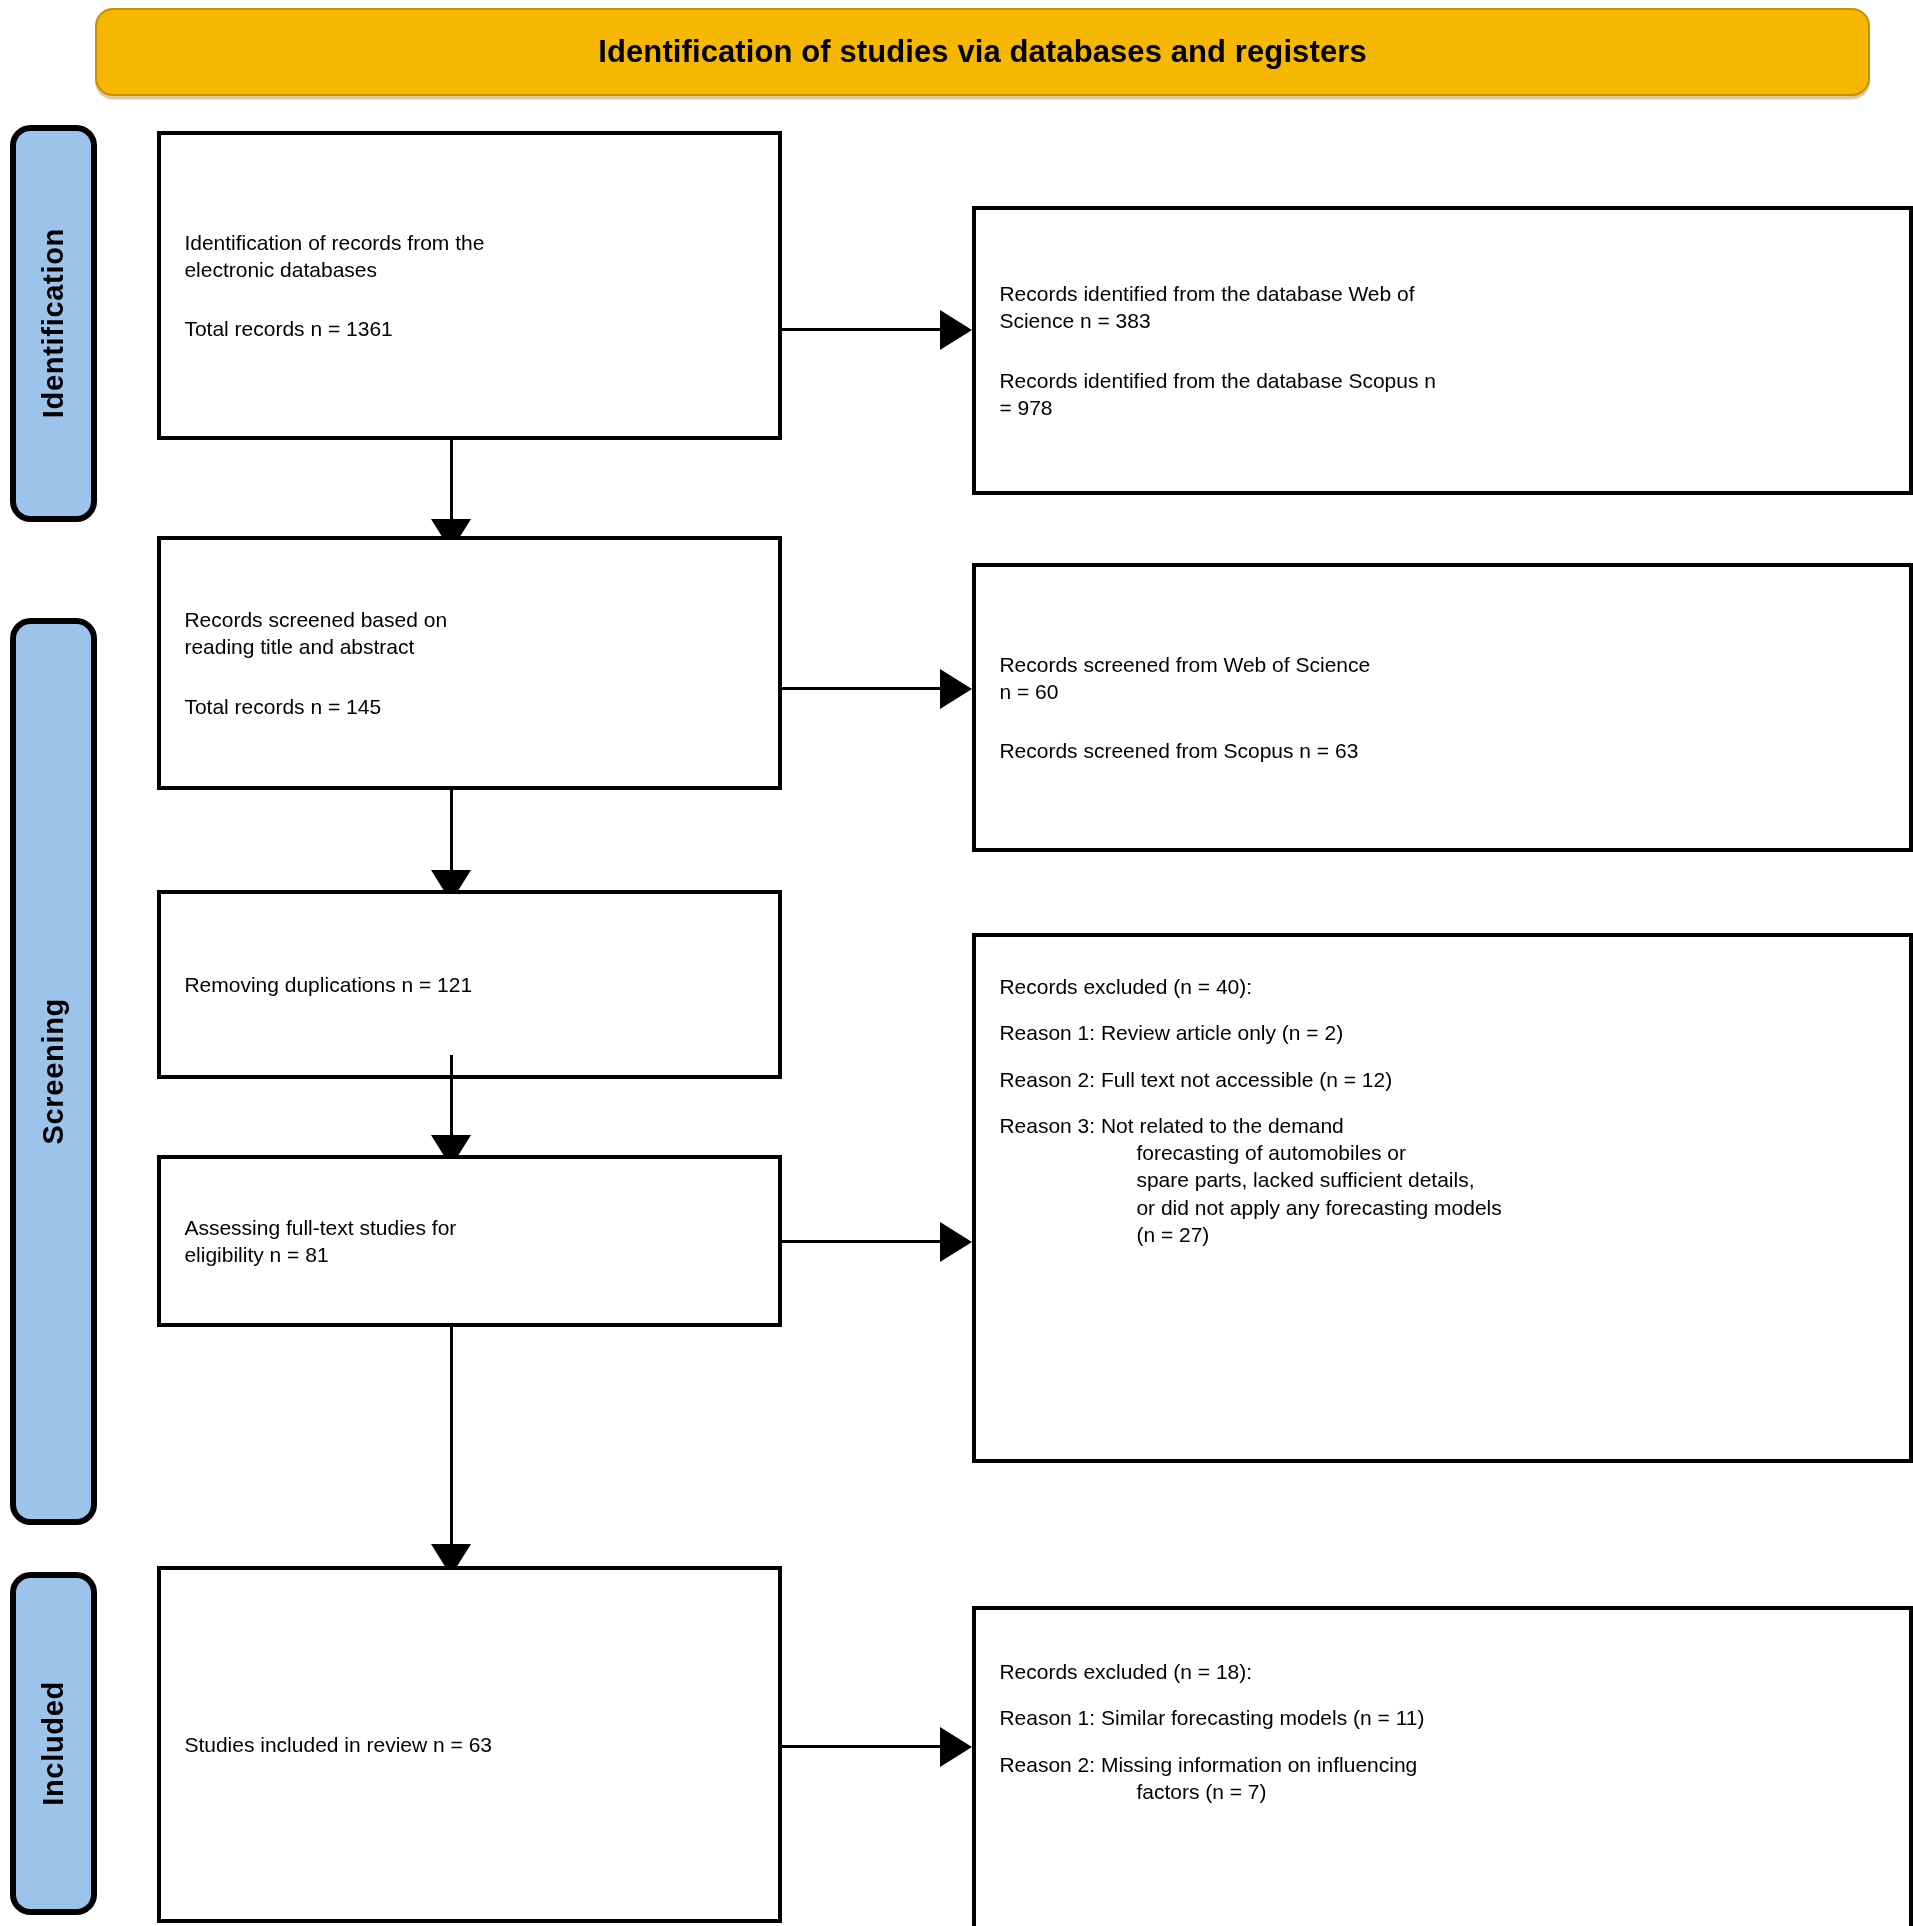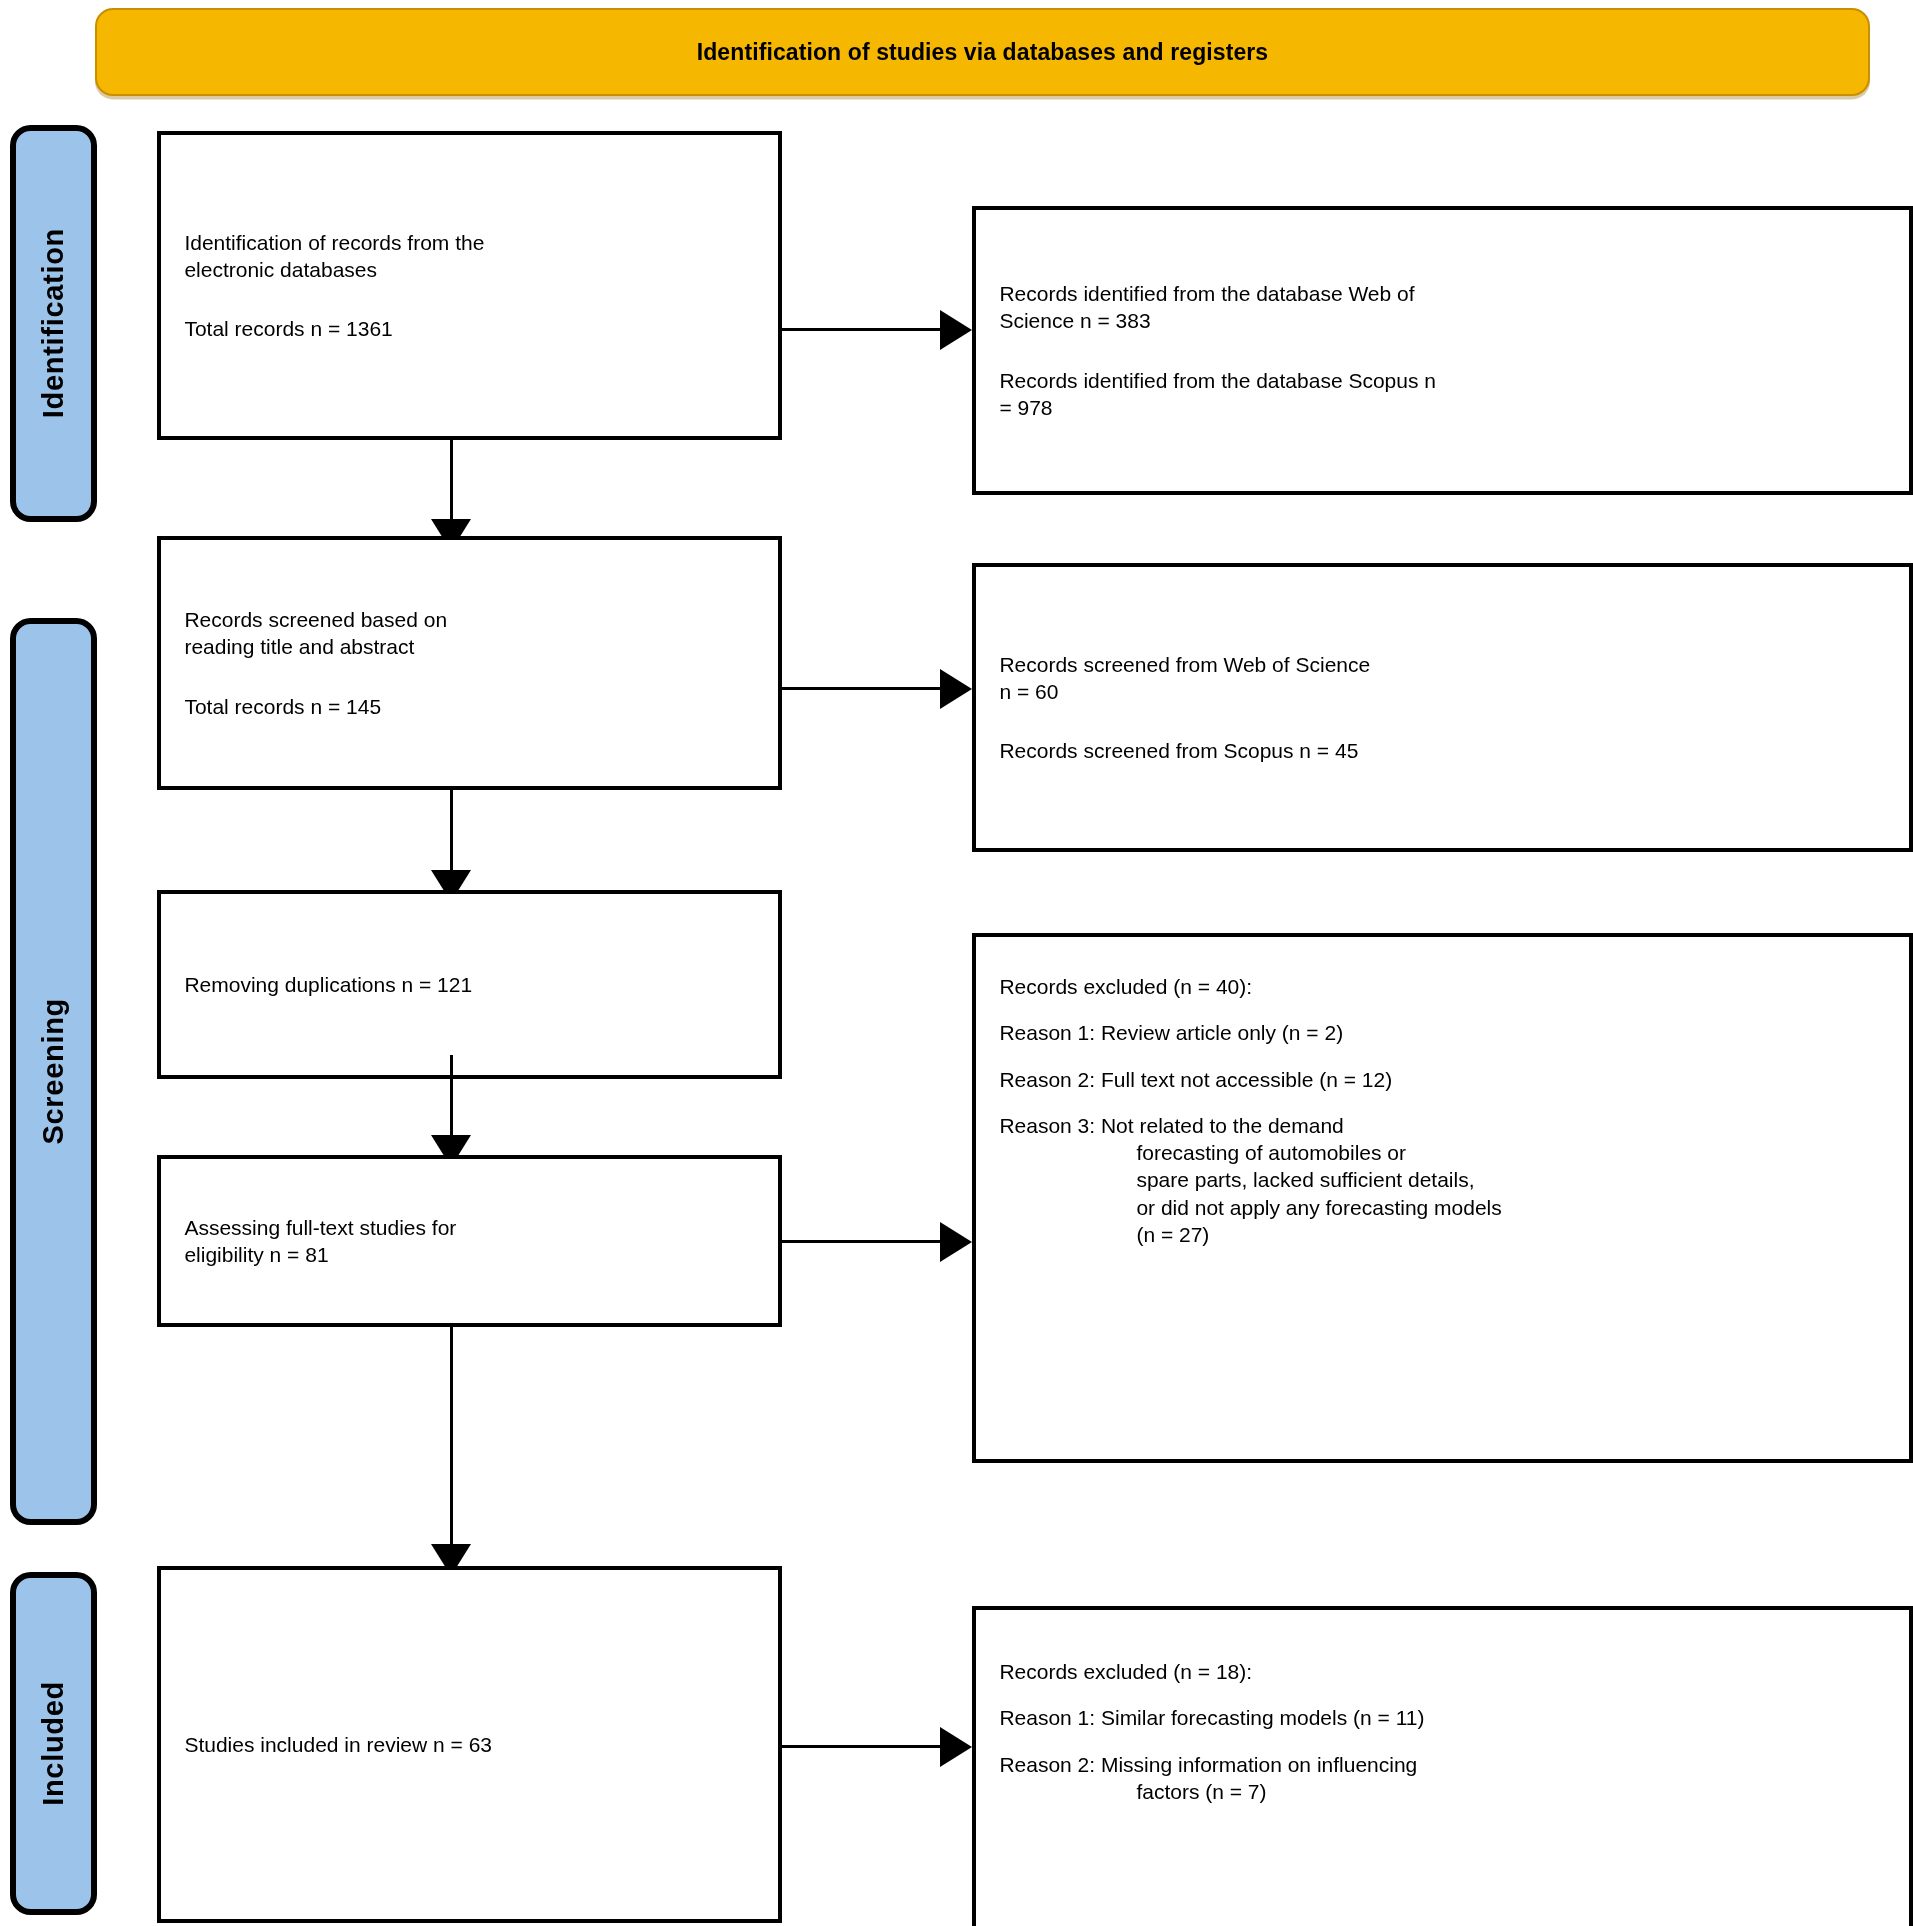--- a/index.html
+++ b/index.html
@@ -12,21 +12,21 @@
     position:absolute;
     box-sizing:border-box;
     background:#F5B700;
     border:2.7px solid #C98F00;
     border-radius:18px;
     box-shadow:0 3.4px 0 0 rgba(150,105,0,.35);
     display:flex;align-items:center;justify-content:center;
     text-align:center;
   }
   .banner-text{
-    font-size:23px;font-weight:bold;color:#000;letter-spacing:0.1px;
+    font-size:31px;font-weight:bold;color:#000;letter-spacing:0.1px;
   }
 
   
   .stage{
     position:absolute;
     box-sizing:border-box;
     background:#9CC3EA;
     border:6.2px solid #000;
     border-radius:20.6px;
     display:flex;align-items:center;justify-content:center;
@@ -116,21 +116,21 @@
     <div class="line">Records screened based on</div>
     <div class="line">reading title and abstract</div>
     <div class="gap"></div>
     <div class="line">Total records n = 145</div>
   </div>
 
   <div class="box" style="left:972px;top:563px;width:941px;height:289px;">
     <div class="line">Records screened from Web of Science</div>
     <div class="line">n = 60</div>
     <div class="gap"></div>
-    <div class="line">Records screened from Scopus n = 45</div>
+    <div class="line">Records screened from Scopus n = 63</div>
   </div>
 
   <div class="hline" style="left:782px;top:687px;width:161px;"></div>
   <div class="arrow-right" style="left:940px;top:669px;"></div>
 
   <div class="vline" style="left:450px;top:790px;width:3.4px;height:84px;"></div>
   <div class="arrow-down" style="left:431px;top:870px;"></div>
 
   <div class="box" style="left:157px;top:890px;width:625px;height:189px;">
     <div class="line">Removing duplications n = 121</div>

